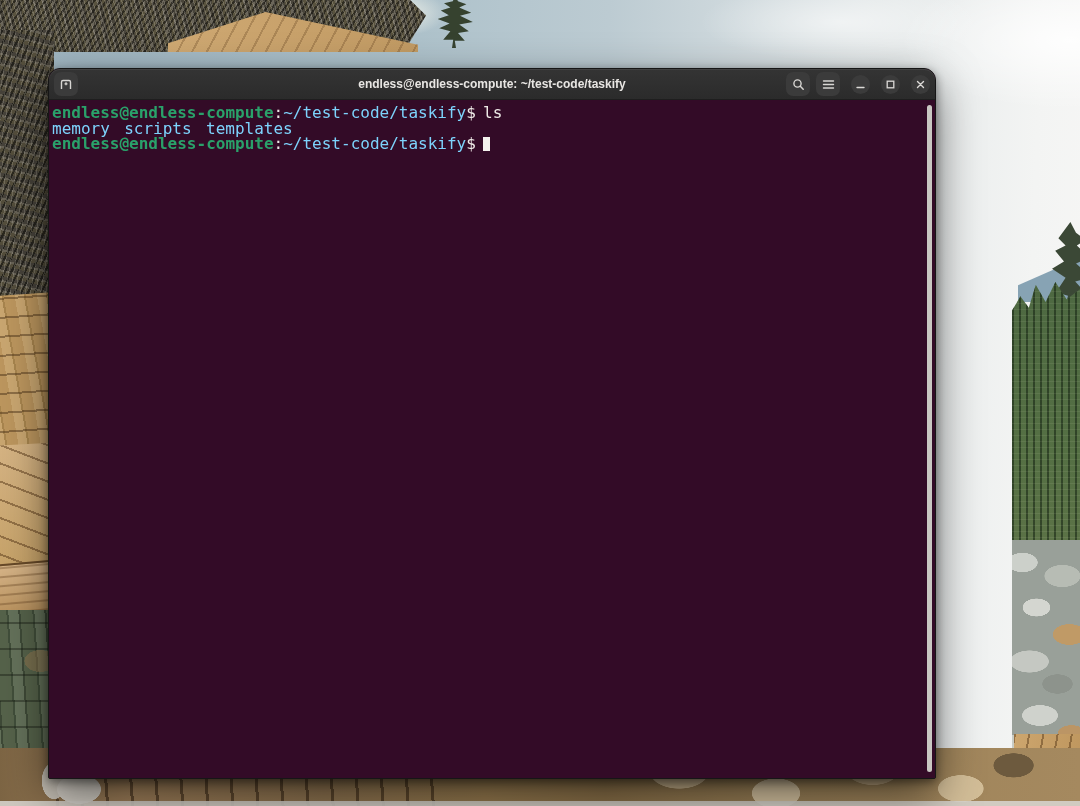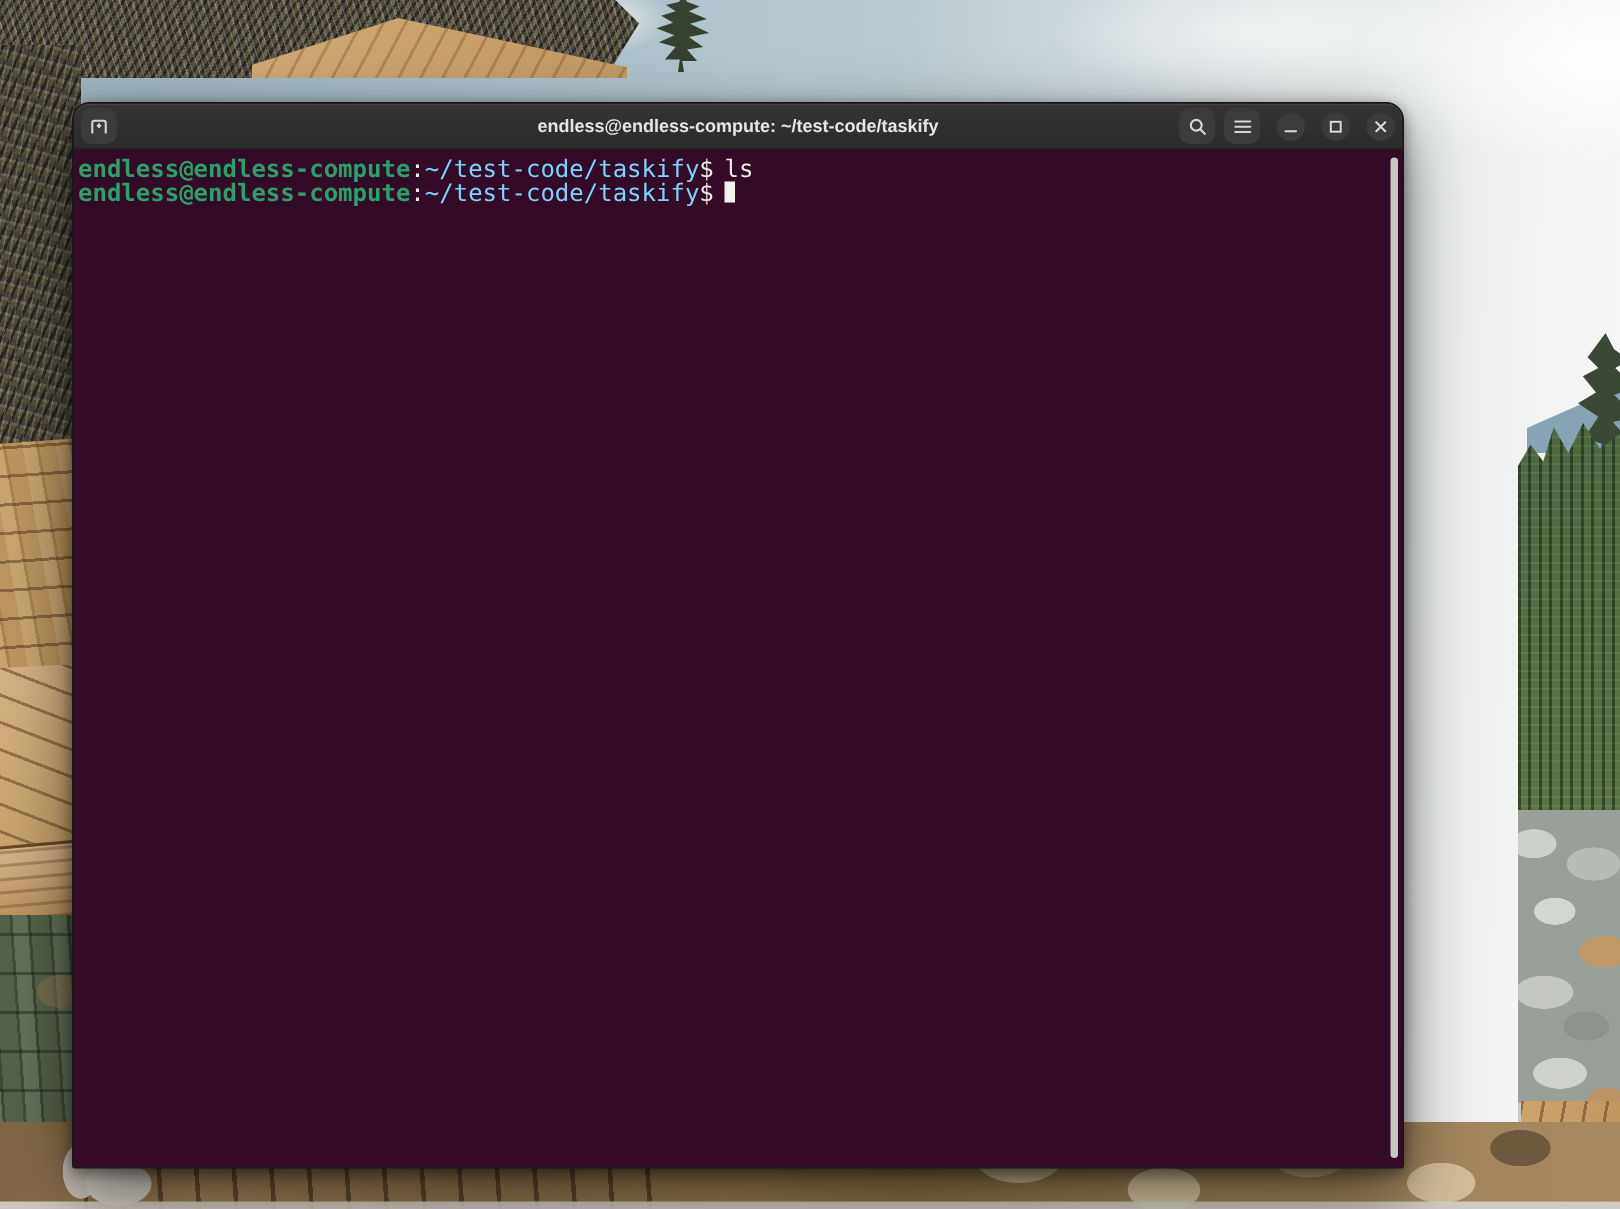--- a/index.html
+++ b/index.html
@@ -214,20 +214,25 @@
 
   <div class="term">
     <div class="line">
       <span class="c-user">endless@endless-compute</span>
       <span class="c-text">:</span>
       <span class="c-path">~/test-code/taskify</span>
       <span class="c-text">$</span>
       <span class="c-text gap1">ls</span>
     </div>
     <div class="line">
+      <span class="c-path">memory</span>
+      <span class="c-path gap2">scripts</span>
+      <span class="c-path gap2">templates</span>
+    </div>
+    <div class="line">
       <span class="c-user">endless@endless-compute</span>
       <span class="c-text">:</span>
       <span class="c-path">~/test-code/taskify</span>
       <span class="c-text">$</span>
       <span class="cursor"></span>
     </div>
     <div class="scrollbar"></div>
   </div>
 </div>
 

